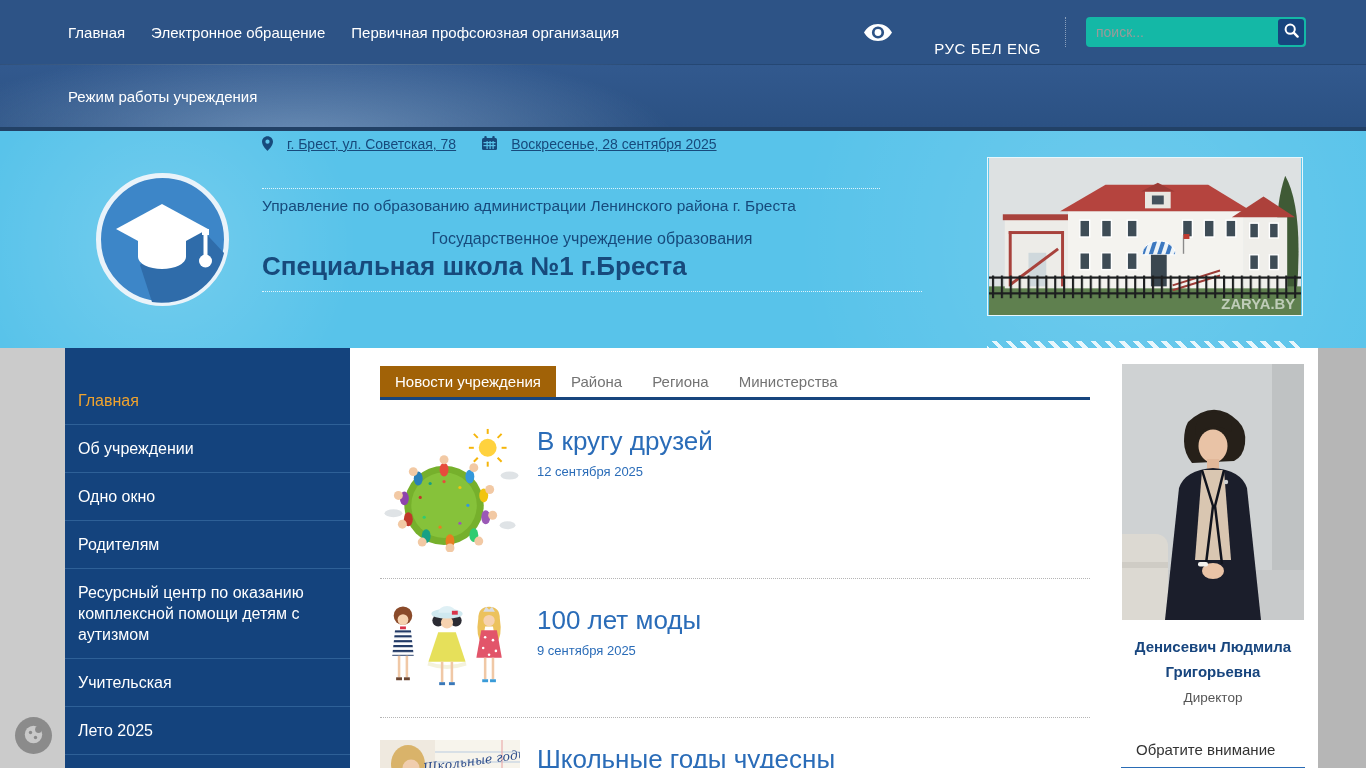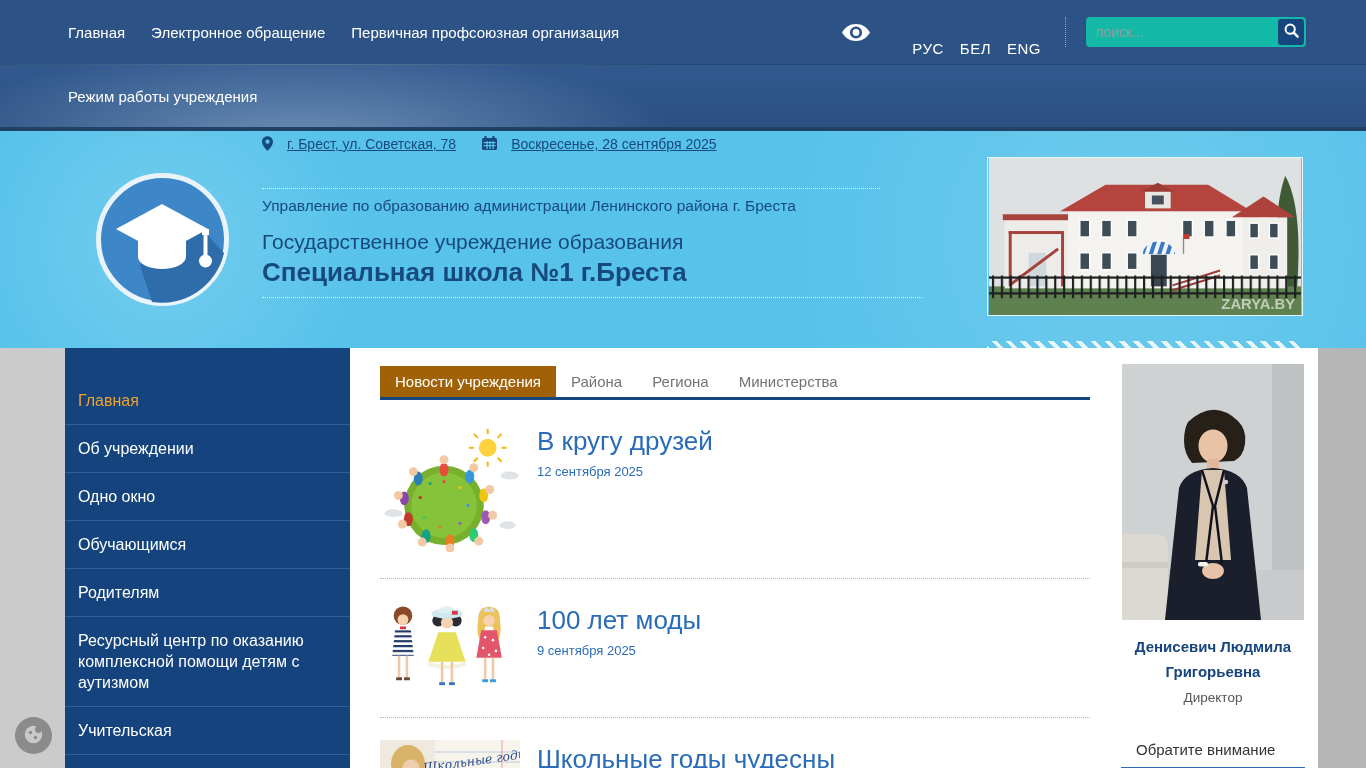--- a/index.html
+++ b/index.html
@@ -11,21 +11,21 @@
   }
   
   .topbar1 {
     position:absolute; top:0; left:0; width:1366px; height:64px;
     background:#2d5386; display:flex; align-items:center; z-index:6;
   }
   .topnav { display:flex; gap:26px; margin-left:68px; }
   .topnav a { color:#fff; font-size:15px; text-decoration:none; cursor:pointer; white-space:nowrap; }
   .topbar-right { margin-left:auto; margin-right:60px; display:flex; align-items:center; }
   .eye-wrap { display:flex; align-items:center; margin-right:42px; cursor:pointer; }
-  .langs { display:flex; gap:16px;margin-top:33px; }
+  .langs { display:flex; gap:5px;margin-top:33px; }
   .langs span { color:#fff; font-size:15px; letter-spacing:.5px; cursor:pointer; }
   .vdiv { height:30px; border-left:1px dotted rgba(255,255,255,.45); margin:0 20px 0 24px; }
   .searchbox { position:relative; width:220px; height:30px; }
   .searchbox input {
     width:100%; height:100%; border:none; border-radius:4px; background:#14b8a6;
     padding:0 38px 0 10px; font-size:14px; color:#444; outline:none;
     font-family:"Liberation Sans", sans-serif;
   }
   .searchbox input::placeholder { color:#9a9a9a; }
   .search-btn {
@@ -53,21 +53,21 @@
       #58c3ea;
   }
   .logo { position:absolute; left:94px; top:40px; width:137px; height:137px; cursor:pointer; }
   .head-info { position:absolute; left:262px; top:5px; width:660px; color:#174a7c; }
   .addr-line { display:flex; gap:14px; font-size:14px;text-decoration:underline; }
   .addr-line .cal { margin-left:12px; }
   .dot-sep { border-bottom:1px dotted rgba(255,255,255,.8); }
   .sep1 { width:618px; margin-top:34px; }
   .sep2 { width:660px; margin-top:9px; }
   .dept { font-size:15.5px; margin-top:8px; }
-  .org-type { font-size:21px; margin-top:15px; }
+  .org-type { font-size:16px; margin-top:15px;text-align:center; }
   .school-name { font-size:26px; font-weight:bold; margin-top:3px; }
   .building {
     position:absolute; left:987px; top:26px; width:316px; height:159px;
     border:1px solid rgba(255,255,255,.85);
   }
   .stripes {
     position:absolute; left:987px; top:210px; width:316px; height:10px;
     background:repeating-linear-gradient(45deg,#ffffff 0 4px, rgba(255,255,255,0) 4px 10px);
     opacity:.85;
   }
@@ -248,21 +248,20 @@
   </span>
   <div class="stripes"></div>
 </header>
 
 <div class="page">
 
   <aside class="sidebar">
     <a class="side-item active">Главная</a>
     <a class="side-item">Об учреждении</a>
     <a class="side-item">Одно окно</a>
-    <a class="side-item">Обучающимся</a>
     <a class="side-item">Родителям</a>
     <a class="side-item">Ресурсный центр по оказанию комплексной помощи детям с аутизмом</a>
     <a class="side-item">Учительская</a>
     <a class="side-item">Лето 2025</a>
   </aside>
 
   <main class="main">
     <div class="tabs">
       <div class="tab active">Новости учреждения</div>
       <div class="tab">Района</div>

